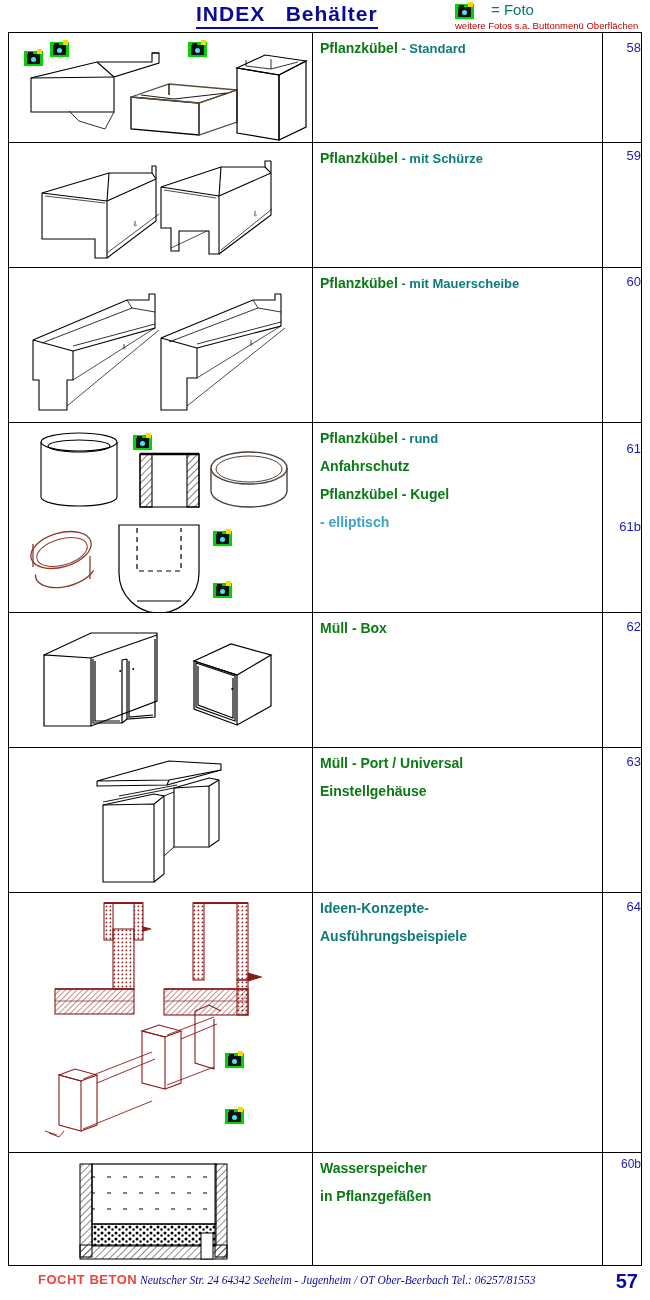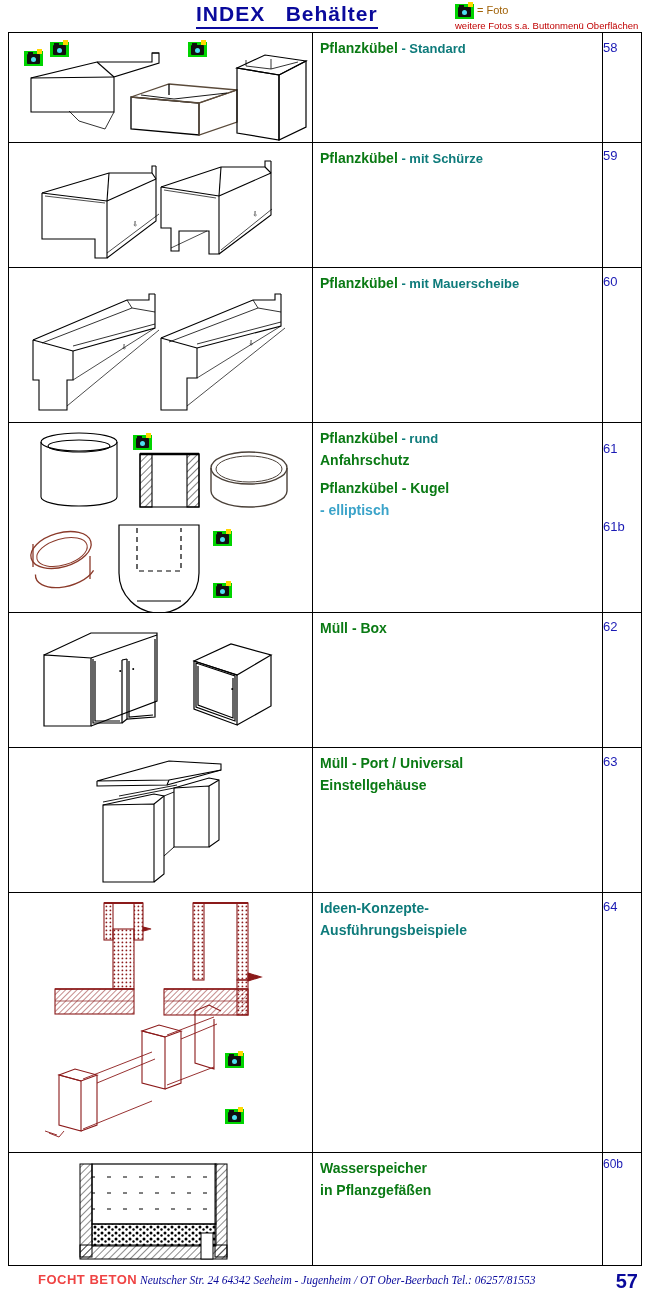--- a/index.html
+++ b/index.html
@@ -12,50 +12,50 @@
   .header{position:relative;height:32px;}
   .index-title{
     position:absolute;left:196px;top:2px;
     font-family:"Liberation Sans",sans-serif;
     font-size:21px;font-weight:bold;color:#0a0a9c;
     letter-spacing:1px;
     border-bottom:2px solid #0a0a9c;padding-bottom:1px;
     white-space:pre;
   }
   .foto-wrap{position:absolute;left:455px;top:2px;display:flex;align-items:flex-start;}
-  .foto-eq{font-family:"Liberation Sans",sans-serif;font-size:11px;color:#a16207;margin-left:3px;line-height:16px;}
+  .foto-eq{font-family:"Liberation Sans",sans-serif;font-size:15px;color:#0f766e;margin-left:17px;line-height:16px;}
   .foto-note{
     position:absolute;left:455px;top:20px;
     font-family:"Liberation Sans",sans-serif;
     font-size:9.5px;color:#c00000;white-space:nowrap;text-align:center;
   }
   
   .cam{position:relative;width:19px;height:17px;flex:0 0 auto;}
   .cam .body{position:absolute;left:0;top:2px;width:19px;height:15px;background:#00d400;}
   .cam .inner{position:absolute;left:3px;top:5px;width:13px;height:10px;background:#101010;border-radius:1px;}
   .cam .lens{position:absolute;left:7px;top:8px;width:5px;height:5px;border-radius:50%;background:#4fe0f0;}
   .cam .flash{position:absolute;left:13px;top:0px;width:5px;height:5px;background:#ffd800;}
   .cam .nub{position:absolute;left:4px;top:3px;width:5px;height:2px;background:#101010;}
   
   .tbl{position:absolute;left:8px;top:32px;width:634px;border:1px solid #000;box-sizing:border-box;}
   .row{display:flex;border-bottom:1px solid #000;box-sizing:border-box;}
   .row:last-child{border-bottom:none;}
   .c-draw{width:304px;flex:0 0 304px;border-right:1px solid #000;position:relative;box-sizing:border-box;overflow:hidden;}
   .c-text{flex:1 1 auto;border-right:1px solid #000;position:relative;box-sizing:border-box;padding:6px 0 0 7px;overflow:hidden;}
   .c-page{width:38px;flex:0 0 38px;position:relative;box-sizing:border-box;}
-  .pg{position:absolute;left:0;right:0;text-align:left;
+  .pg{position:absolute;left:0;right:0;text-align:right;
       font-family:"Liberation Sans",sans-serif;font-size:13px;color:#1a1ab4;}
   .ttl{font-family:"Liberation Sans",sans-serif;font-weight:bold;line-height:1.12;margin:0;}
   .g{color:#0a7a14;}
   .t{color:#0e7b7b;}
   .lb{color:#3aa3c9;}
   .s18{font-size:14px;}
   .s13{font-size:13px;}
   .sub{font-weight:bold;}
-  .blk2{margin-top:4px;}
+  .blk2{margin-top:10px;}
   
   .footer{position:absolute;left:0;bottom:8px;width:650px;height:22px;}
   .f-brand{position:absolute;left:38px;top:2px;
     font-family:"Liberation Sans",sans-serif;font-size:13px;font-weight:bold;
     color:#ef4444;letter-spacing:.5px;}
   .f-addr{position:absolute;left:140px;top:4px;
     font-family:"Liberation Serif",serif;font-style:italic;font-size:11.5px;
     color:#0a0a9c;white-space:nowrap;}
   .f-page{position:absolute;right:12px;top:0px;
     font-family:"Liberation Sans",sans-serif;font-size:20px;font-weight:bold;color:#0a0a9c;}

